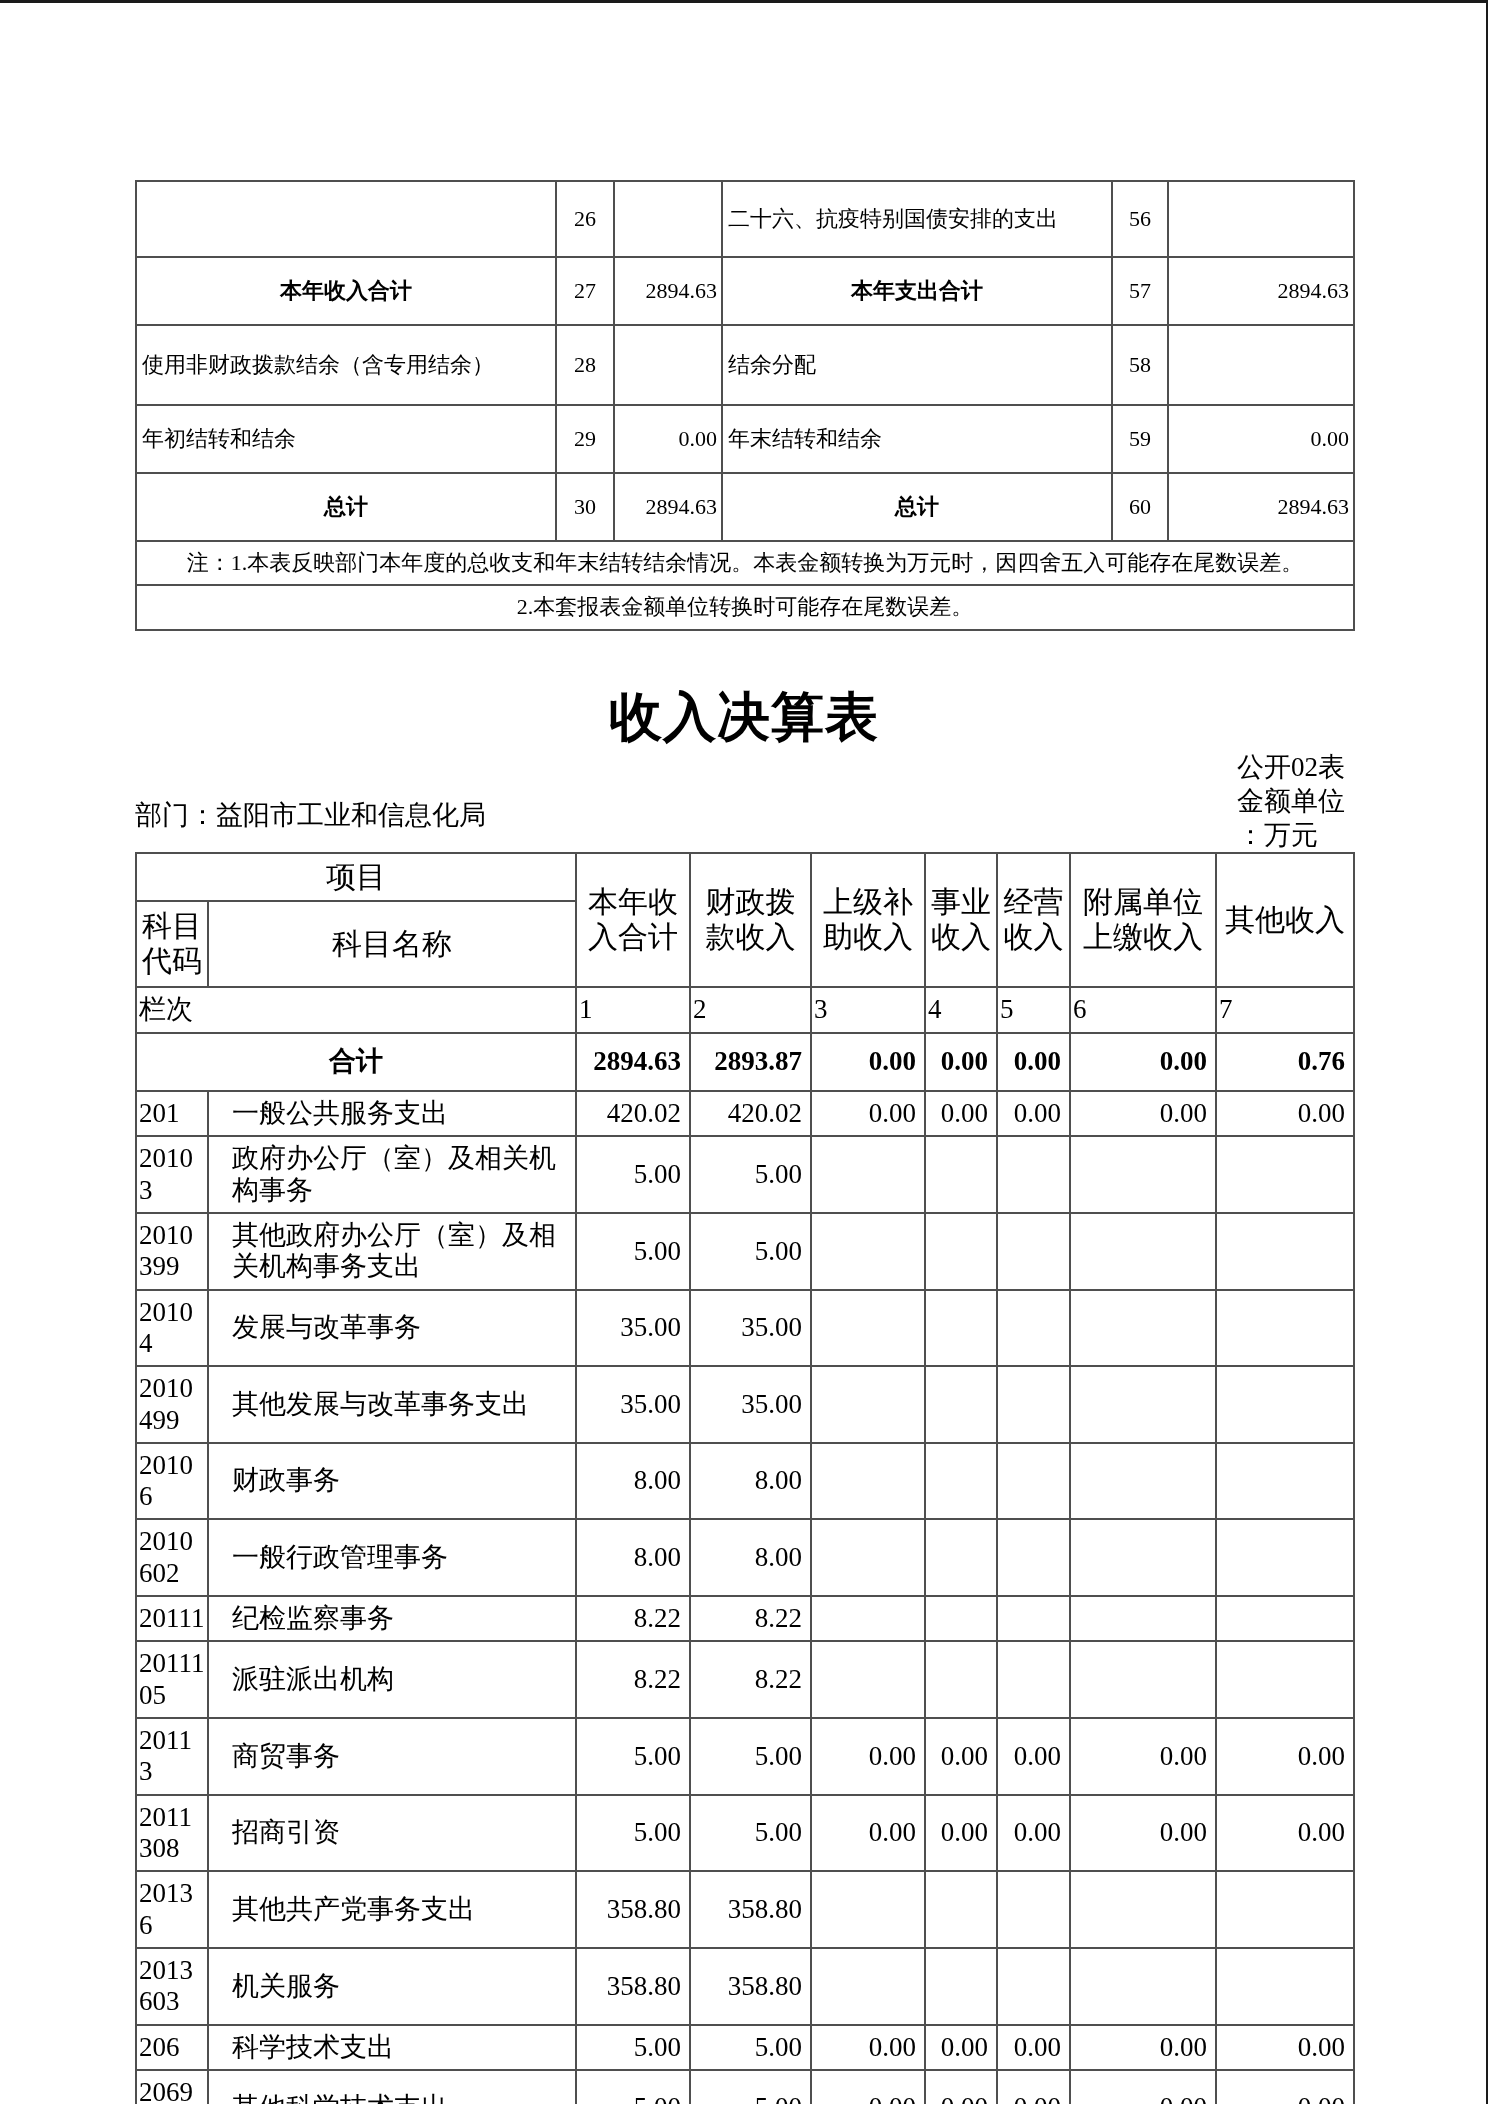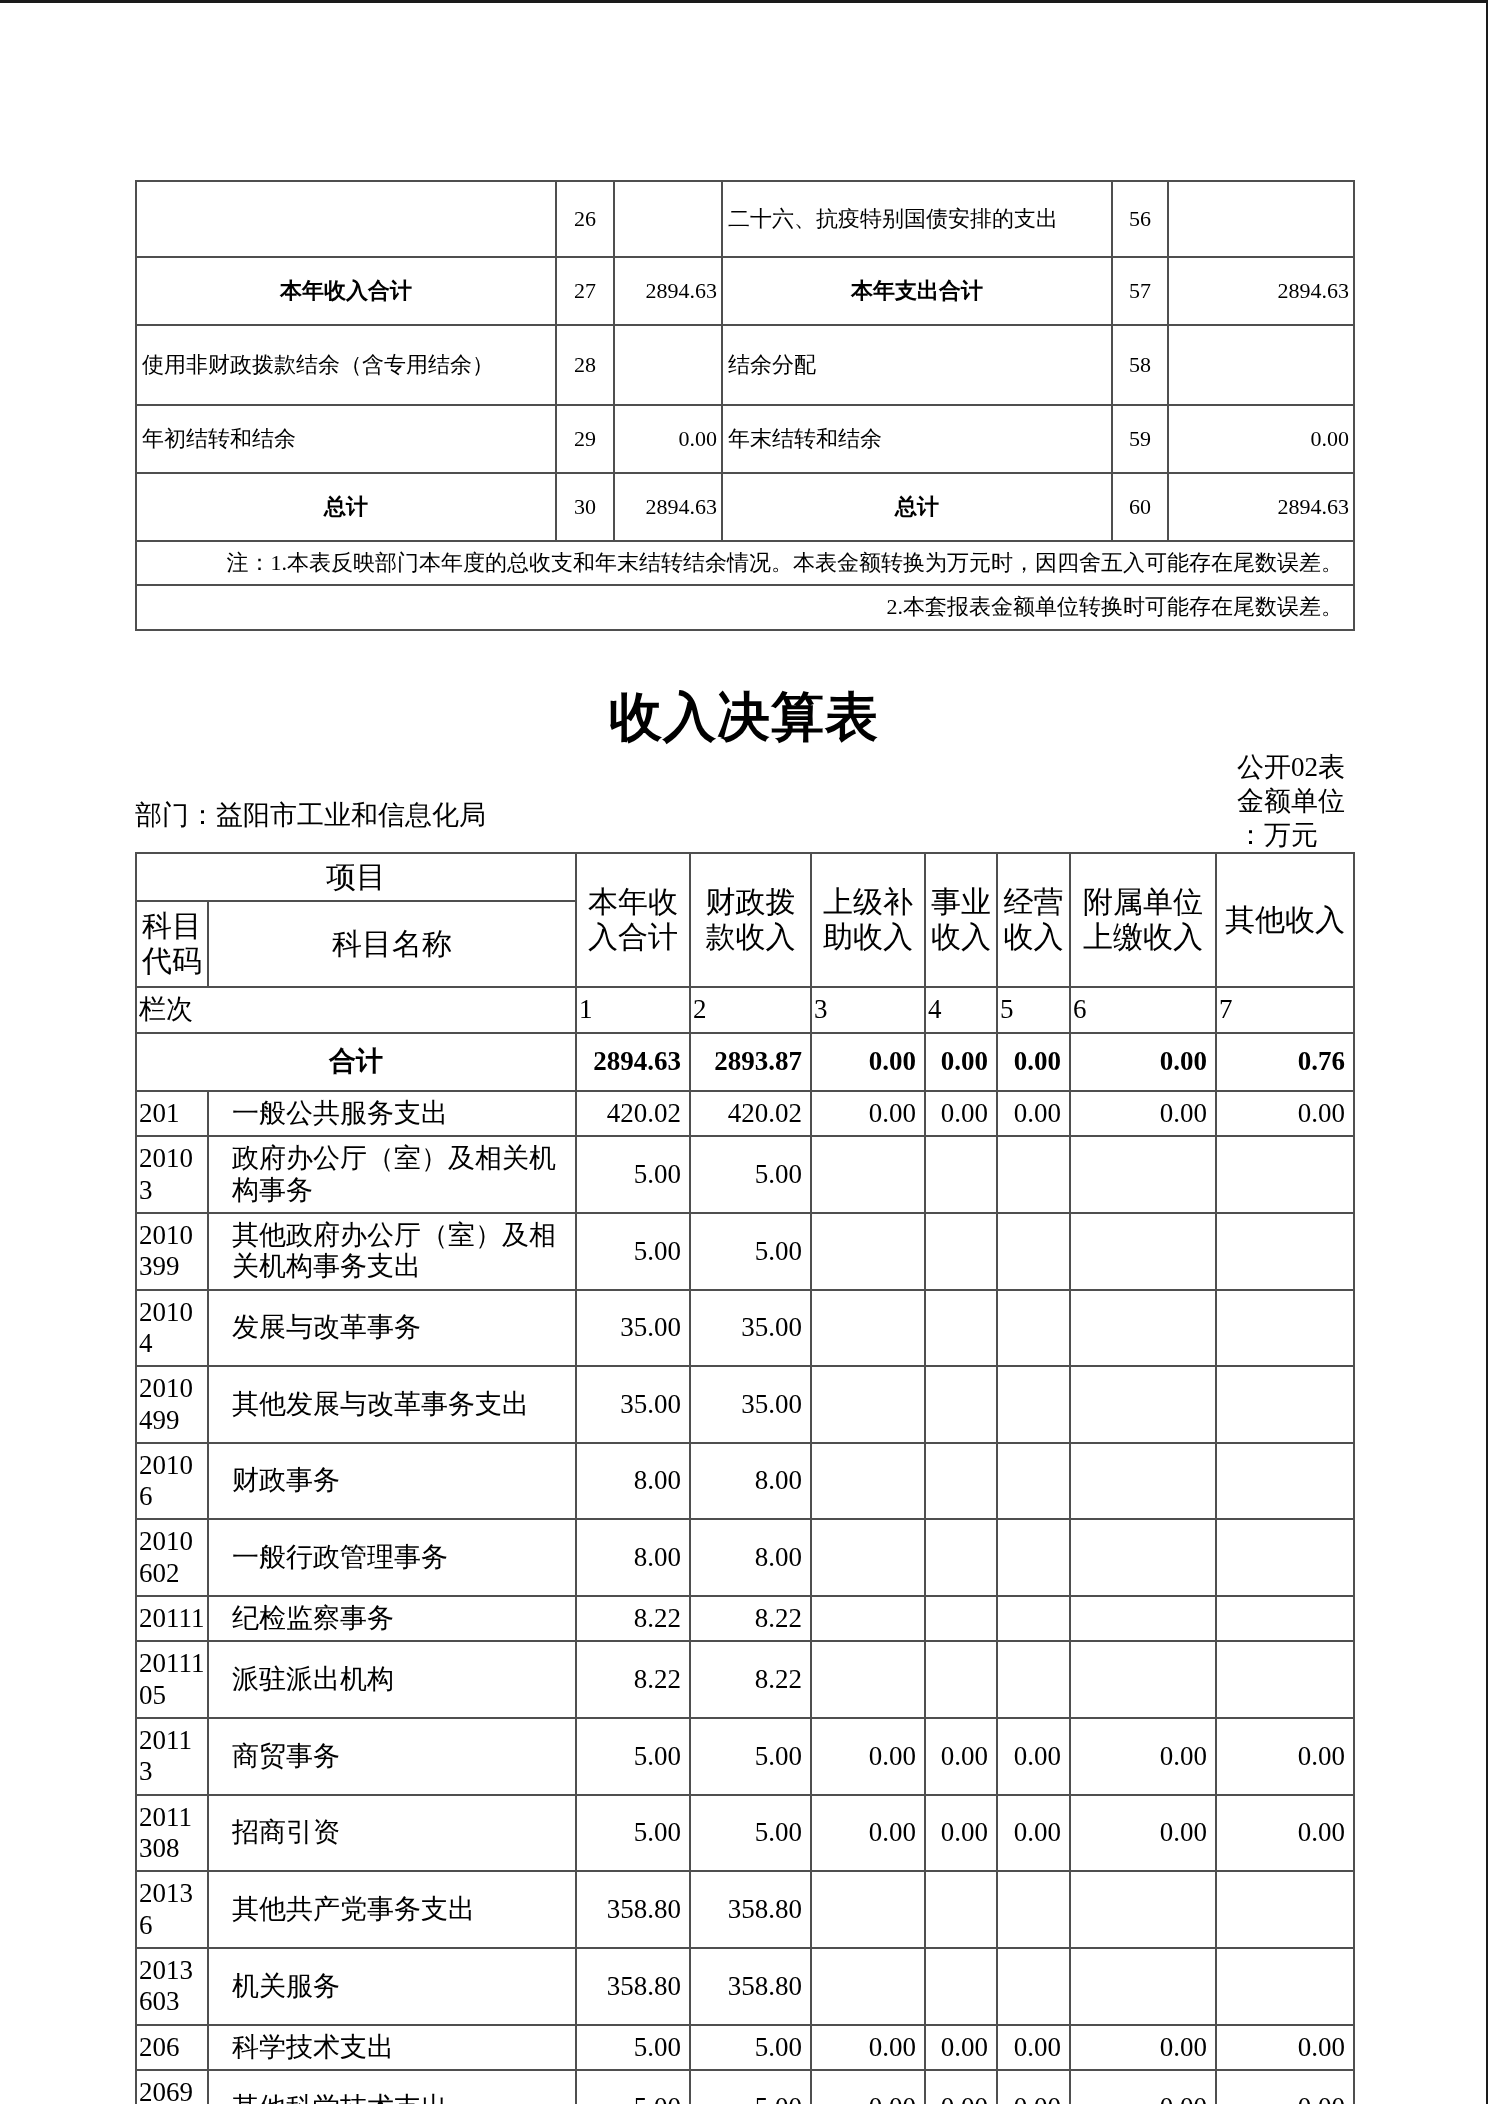--- a/index.html
+++ b/index.html
@@ -25,21 +25,21 @@
   }
   .sum-table .lab{text-align:left;padding:20px 5px;border-radius:32px;}
   .sum-table .code{text-align:center;padding:4px 2px;}
   .sum-table .val{text-align:right;padding:4px 4px;}
   .sum-table .bc{font-weight:bold;text-align:center;}
   .sum-table .r0{height:76px;}
   .sum-table .r1{height:44px;}
   .sum-table .r2{height:80px;}
   .sum-table .r3{height:44px;}
   .sum-table .r4{height:44px;}
-  .sum-table .note td{text-align:right;padding:7px 10px;line-height:1.3;margin-top:16px;}
+  .sum-table .note td{text-align:center;padding:7px 10px;line-height:1.3;margin-top:16px;}
 
   
   .doc-title{
     position:absolute;left:0;top:682px;width:1488px;
     text-align:center;font-size:53px;font-weight:bold;letter-spacing:1px;
   }
   .meta{
     position:absolute;left:1237px;top:750px;width:240px;
     font-size:27px;line-height:34px;text-align:left;
   }

